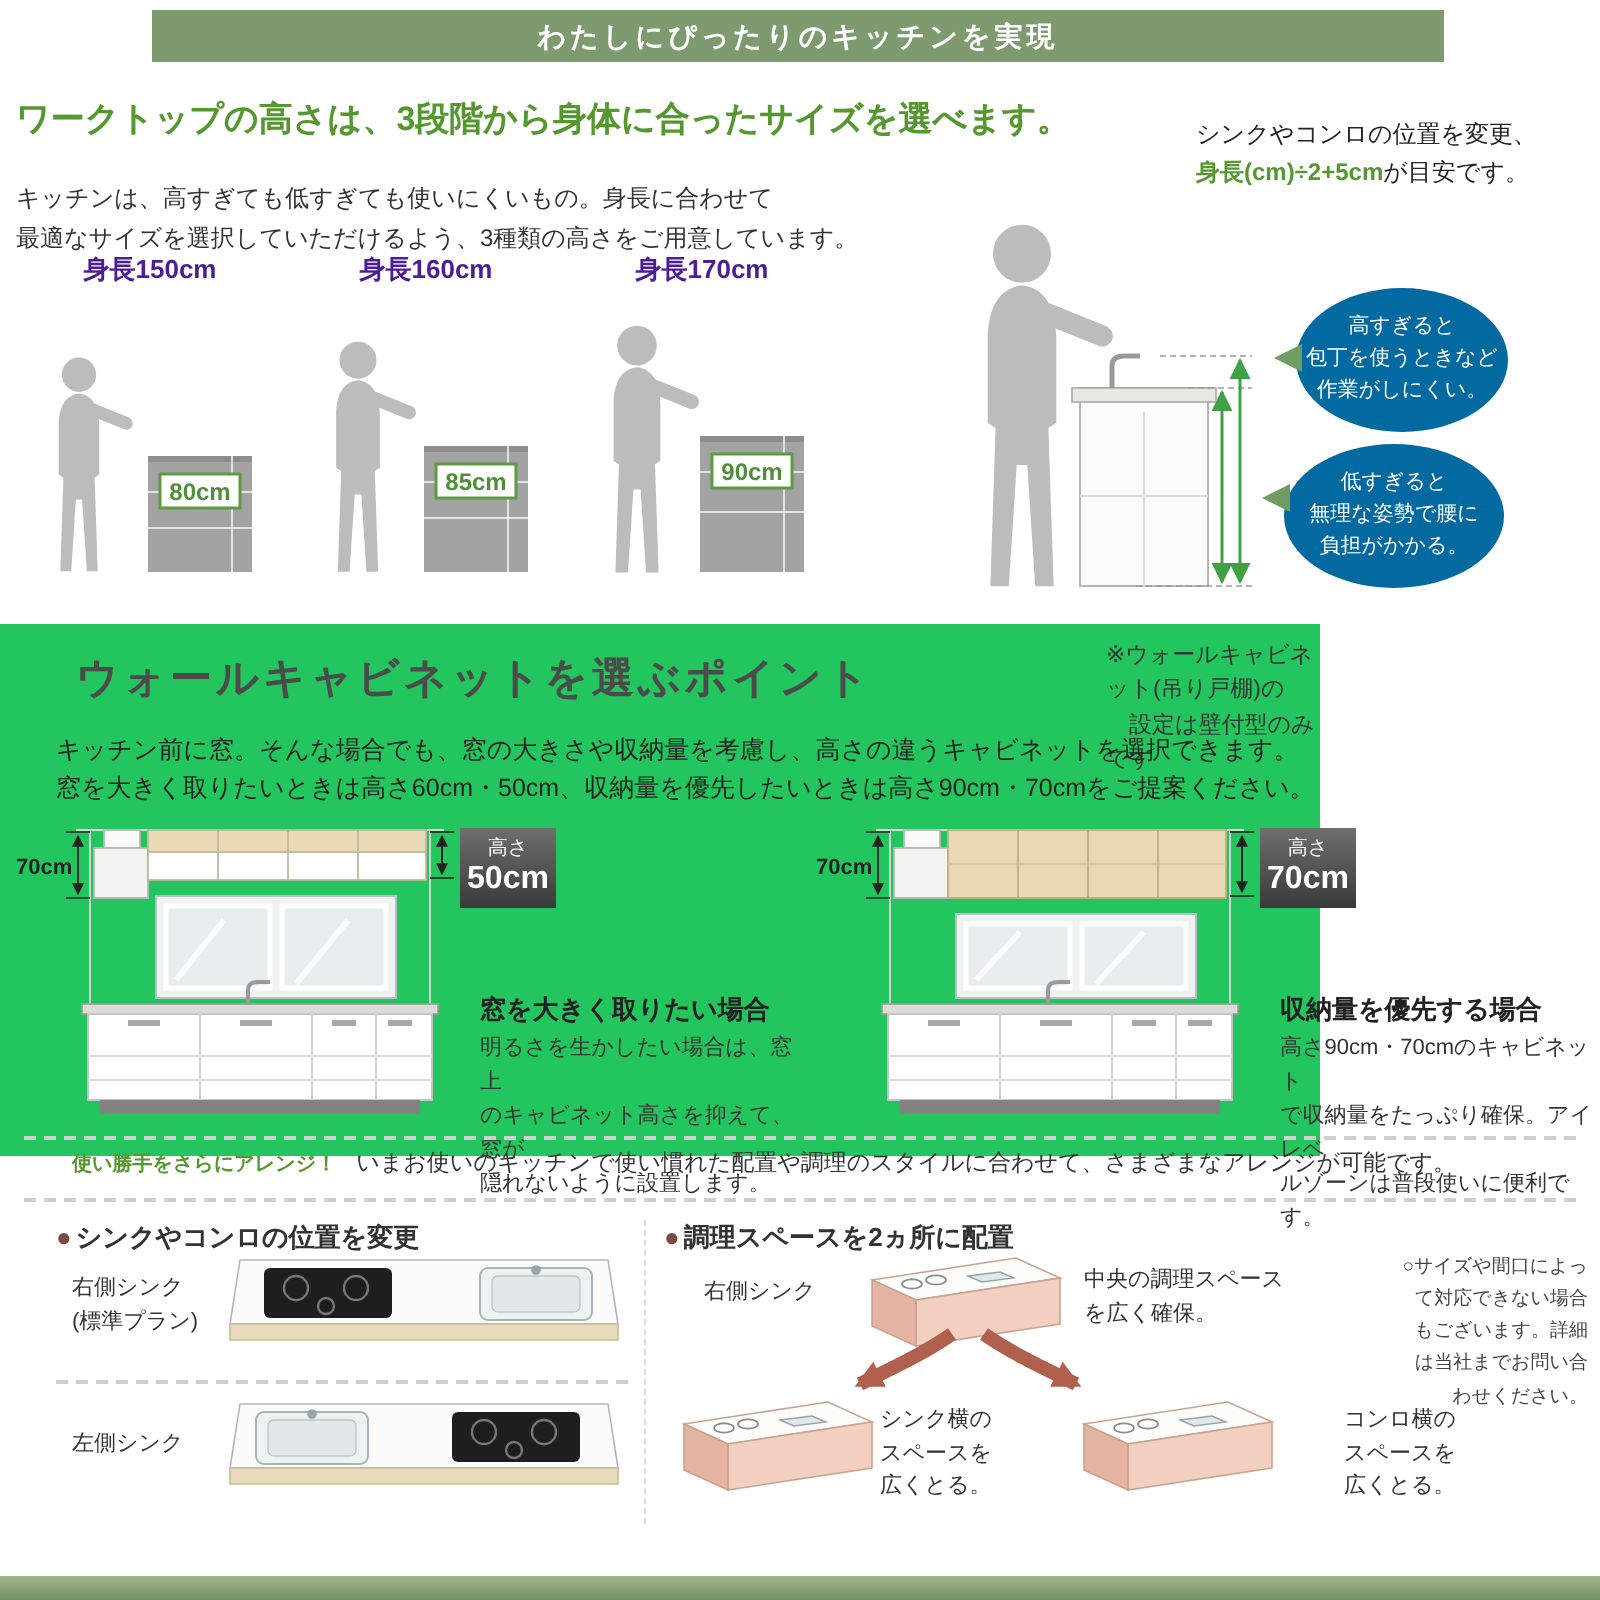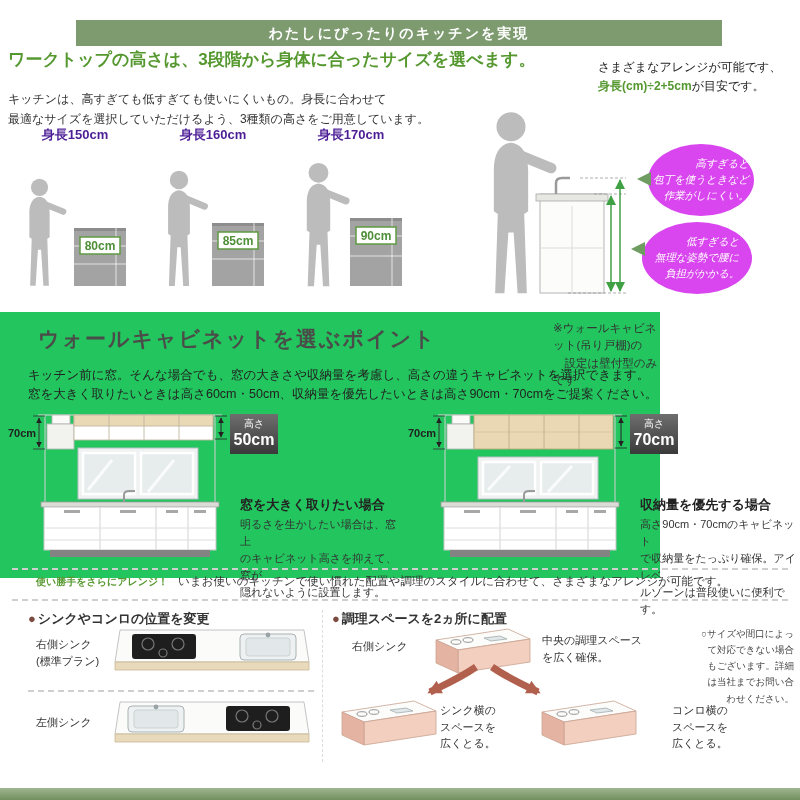--- a/index.html
+++ b/index.html
@@ -4,33 +4,33 @@
 <style>
   * { margin:0; padding:0; box-sizing:border-box; }
   html,body { background:#fff; }
   body { font-family:"Liberation Sans","DejaVu Sans",sans-serif; }
   .page { position:relative; width:800px; height:800px; background:#fff; overflow:hidden; font-family:"Liberation Sans","DejaVu Sans",sans-serif; }
   .pre { white-space:pre-line; }
   .green { color:#55982f; }
   .bold { font-weight:bold; }
 
   .banner { position:absolute; left:76px; top:5px; width:646px; height:26px; background:#7d9b6f; color:#fff;
-            font-size:14px; font-weight:bold; text-align:center; line-height:26px; letter-spacing:2px;margin-top:15px; }
+            font-size:14px; font-weight:bold; text-align:center; line-height:26px; letter-spacing:2px; }
 
   .s1 { position:absolute; left:0; top:40px; width:800px; height:260px; }
   .s1-heading { position:absolute; left:8px; top:8px; font-size:17px; font-weight:bold; color:#55982f; white-space:nowrap; }
   .s1-tip { position:absolute; left:598px; top:18px; width:202px; font-size:12px; color:#222; line-height:1.6; }
   .s1-body { position:absolute; left:8px; top:50px; font-size:12px; color:#333; line-height:1.65; }
   .figures { position:absolute; left:6px; top:86px; display:flex; }
   .figure { width:138px; text-align:center; }
   .fig-label { font-size:13px; font-weight:bold; color:#4c1d95; margin-bottom:1px; }
   .sink-illu { position:absolute; left:448px; top:56px; }
-  .bubble { position:absolute; background:#d946ef; color:#fff; border-radius:50%;
-            display:flex; align-items:center; justify-content:center; text-align:right;
-            font-size:10.5px; line-height:1.5;font-style:italic; }
+  .bubble { position:absolute; background:#0369a1; color:#fff; border-radius:50%;
+            display:flex; align-items:center; justify-content:center; text-align:center;
+            font-size:10.5px; line-height:1.5; }
   .bubble::before { content:""; position:absolute; left:-11px; border-top:7px solid transparent;
                     border-bottom:7px solid transparent; border-right:14px solid #6f9d61; }
   .bubble-high { left:648px; top:104px; width:106px; height:72px; }
   .bubble-high::before { top:28px; }
   .bubble-low { left:642px; top:182px; width:110px; height:72px; }
   .bubble-low::before { top:20px; }
 
   .s2 { position:absolute; left:0; top:312px; width:660px; height:266px; background:#22c55e; }
   .s2-title { position:absolute; left:38px; top:13px; font-size:21px; font-weight:bold; color:#4b4b49; letter-spacing:2px; }
   .s2-note { position:absolute; left:553px; top:8px; font-size:11.5px; color:#333; line-height:1.5; }
@@ -97,21 +97,21 @@
 <div class="page">
 
   <div class="banner">
     <span>わたしにぴったりのキッチンを実現</span>
   </div>
 
   <div class="s1">
     <div class="s1-heading">ワークトップの高さは、3段階から身体に合ったサイズを選べます。</div>
 
     <div class="s1-tip">
-      <span>さまざまなアレンジが可能です、</span><br>
+      <span>シンクやコンロの位置を変更、</span><br>
       <span class="green bold">身長(cm)÷2+5cm</span><span>が目安です。</span>
     </div>
 
     <div class="s1-body pre">キッチンは、高すぎても低すぎても使いにくいもの。身長に合わせて
 最適なサイズを選択していただけるよう、3種類の高さをご用意しています。</div>
 
     <div class="figures">
       <div class="figure">
         <div class="fig-label">身長150cm</div>
         <svg width="138" height="148" viewBox="0 0 138 148">

